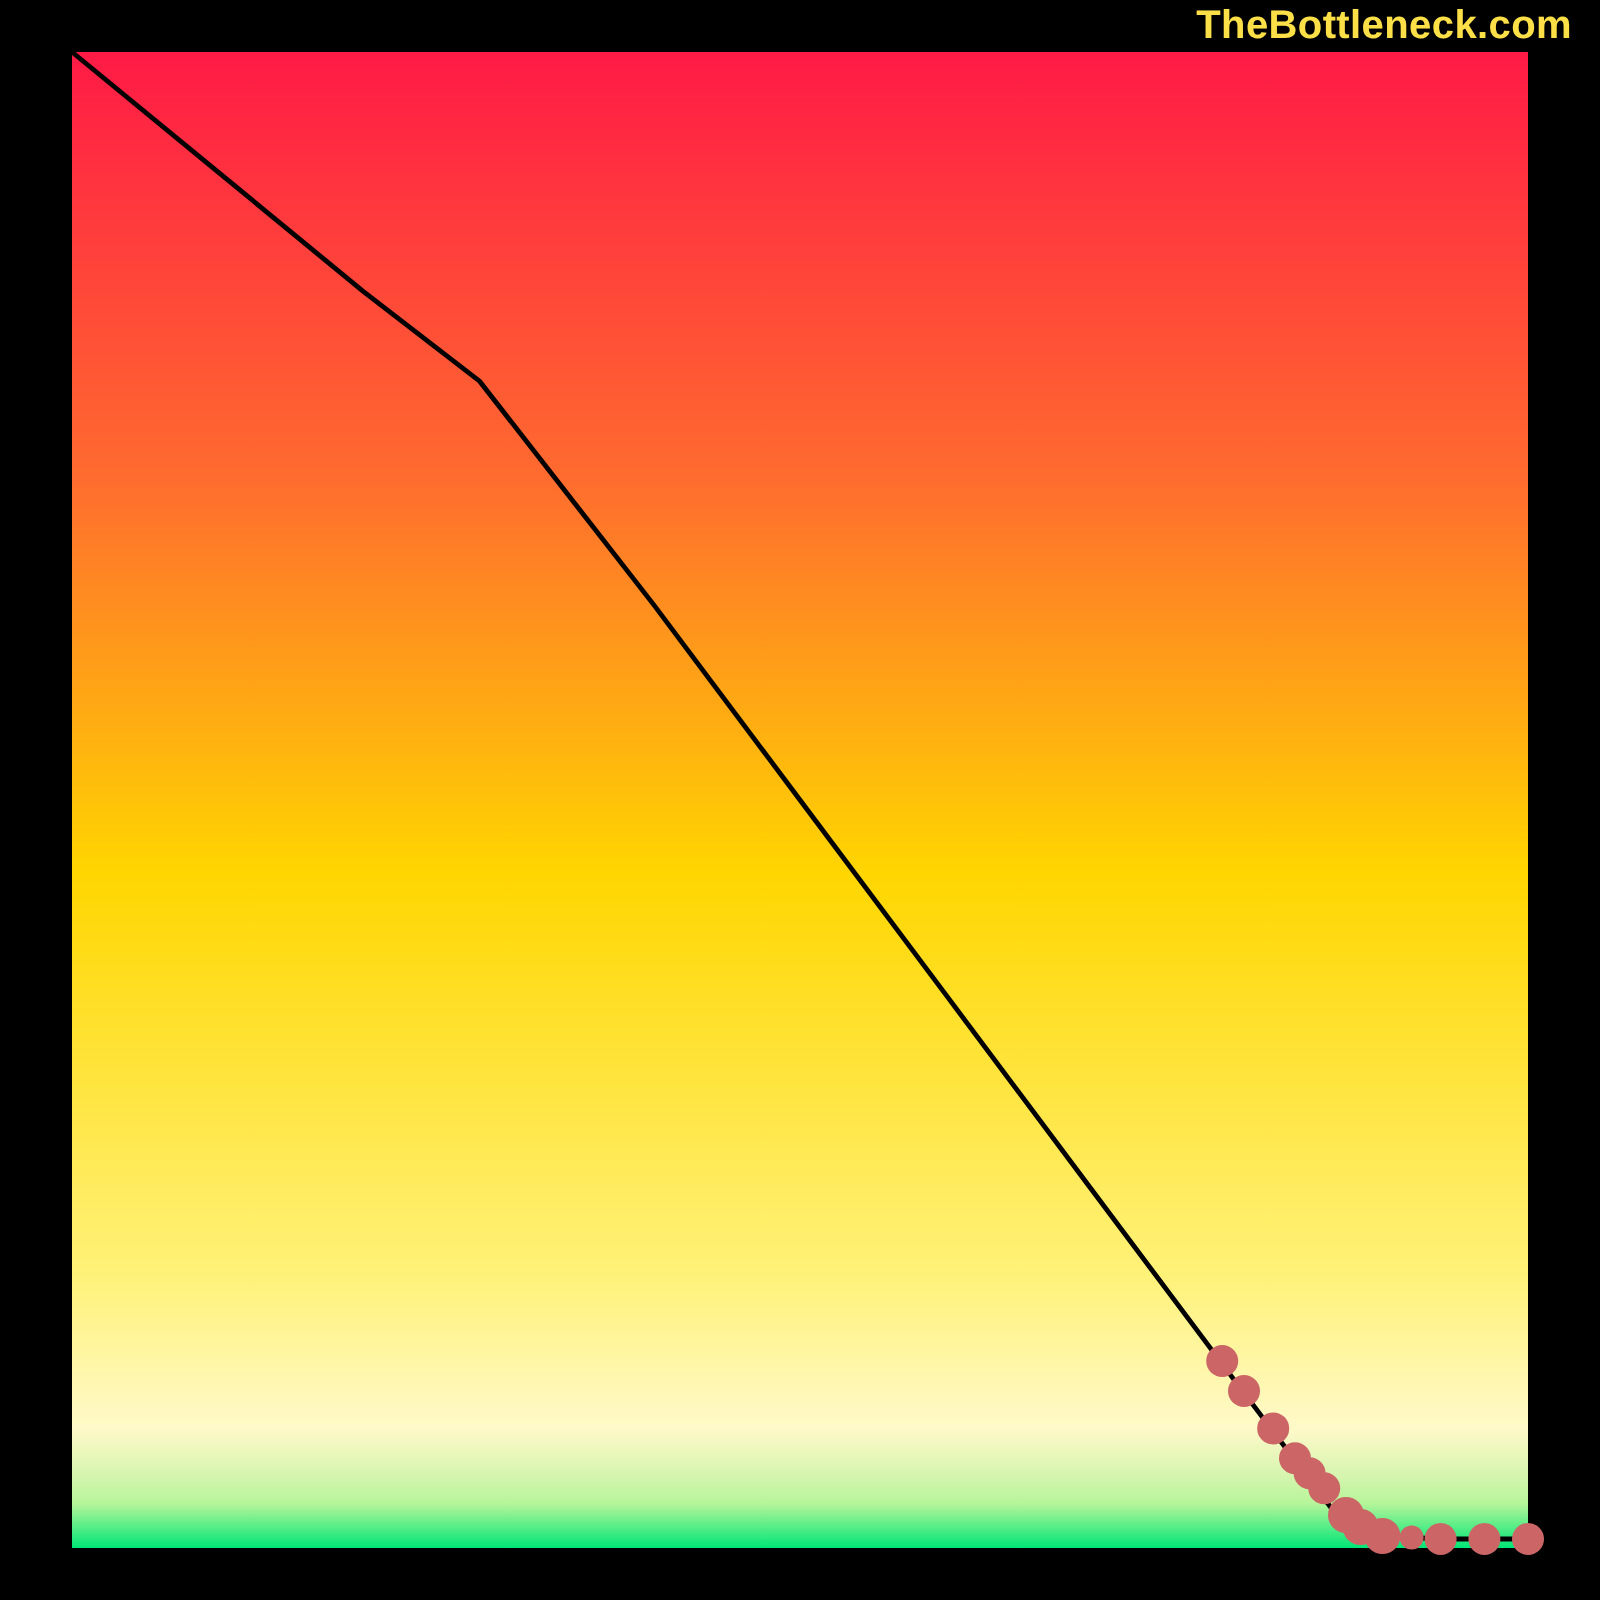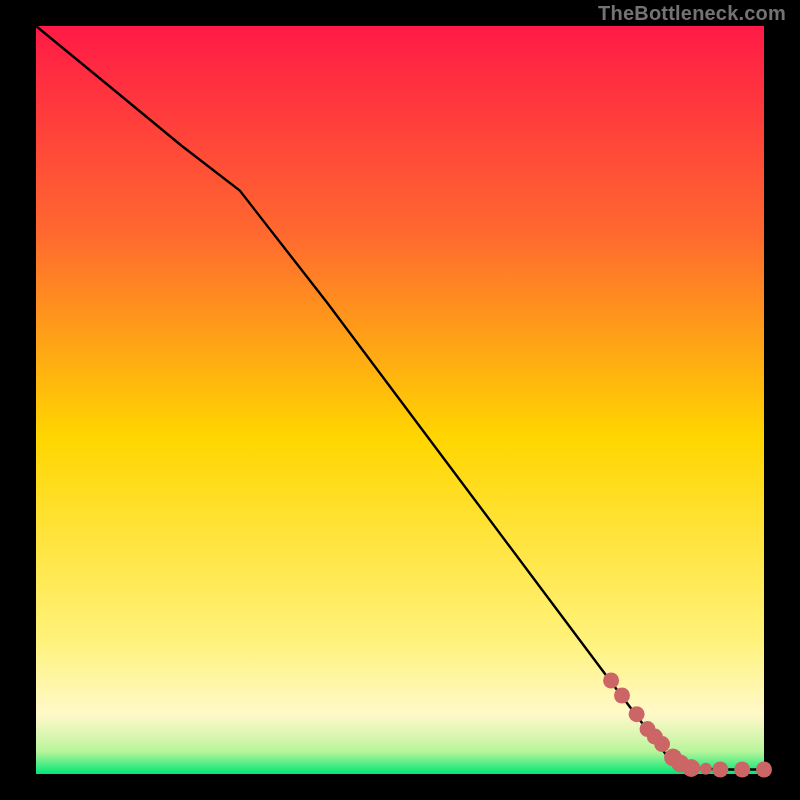--- a/index.html
+++ b/index.html
@@ -36,21 +36,21 @@
   }
   .bg-rect {
     
   }
 </style>
 </head>
 <body>
 
 <div class="stage">
 
-  <div class="attribution" style="color: #737373;">TheBottleneck.com</div>
+  <div class="attribution" style="color: #fde047;">TheBottleneck.com</div>
 
   <svg class="plot" viewBox="0 0 800 800">
     <defs>
       <linearGradient id="bgGrad" x1="0" y1="0" x2="0" y2="1">
         <stop id="g0" offset="0%" stop-color="#ff1a46"></stop>
         <stop id="g1" offset="28%" stop-color="#ff6a2f"></stop>
         <stop id="g2" offset="55%" stop-color="#ffd600"></stop>
         <stop id="g3" offset="82%" stop-color="#fff27a"></stop>
         <stop id="g4" offset="92%" stop-color="#fff9c9"></stop>
         <stop id="g5" offset="95%" stop-color="#d8f5b0"></stop>

